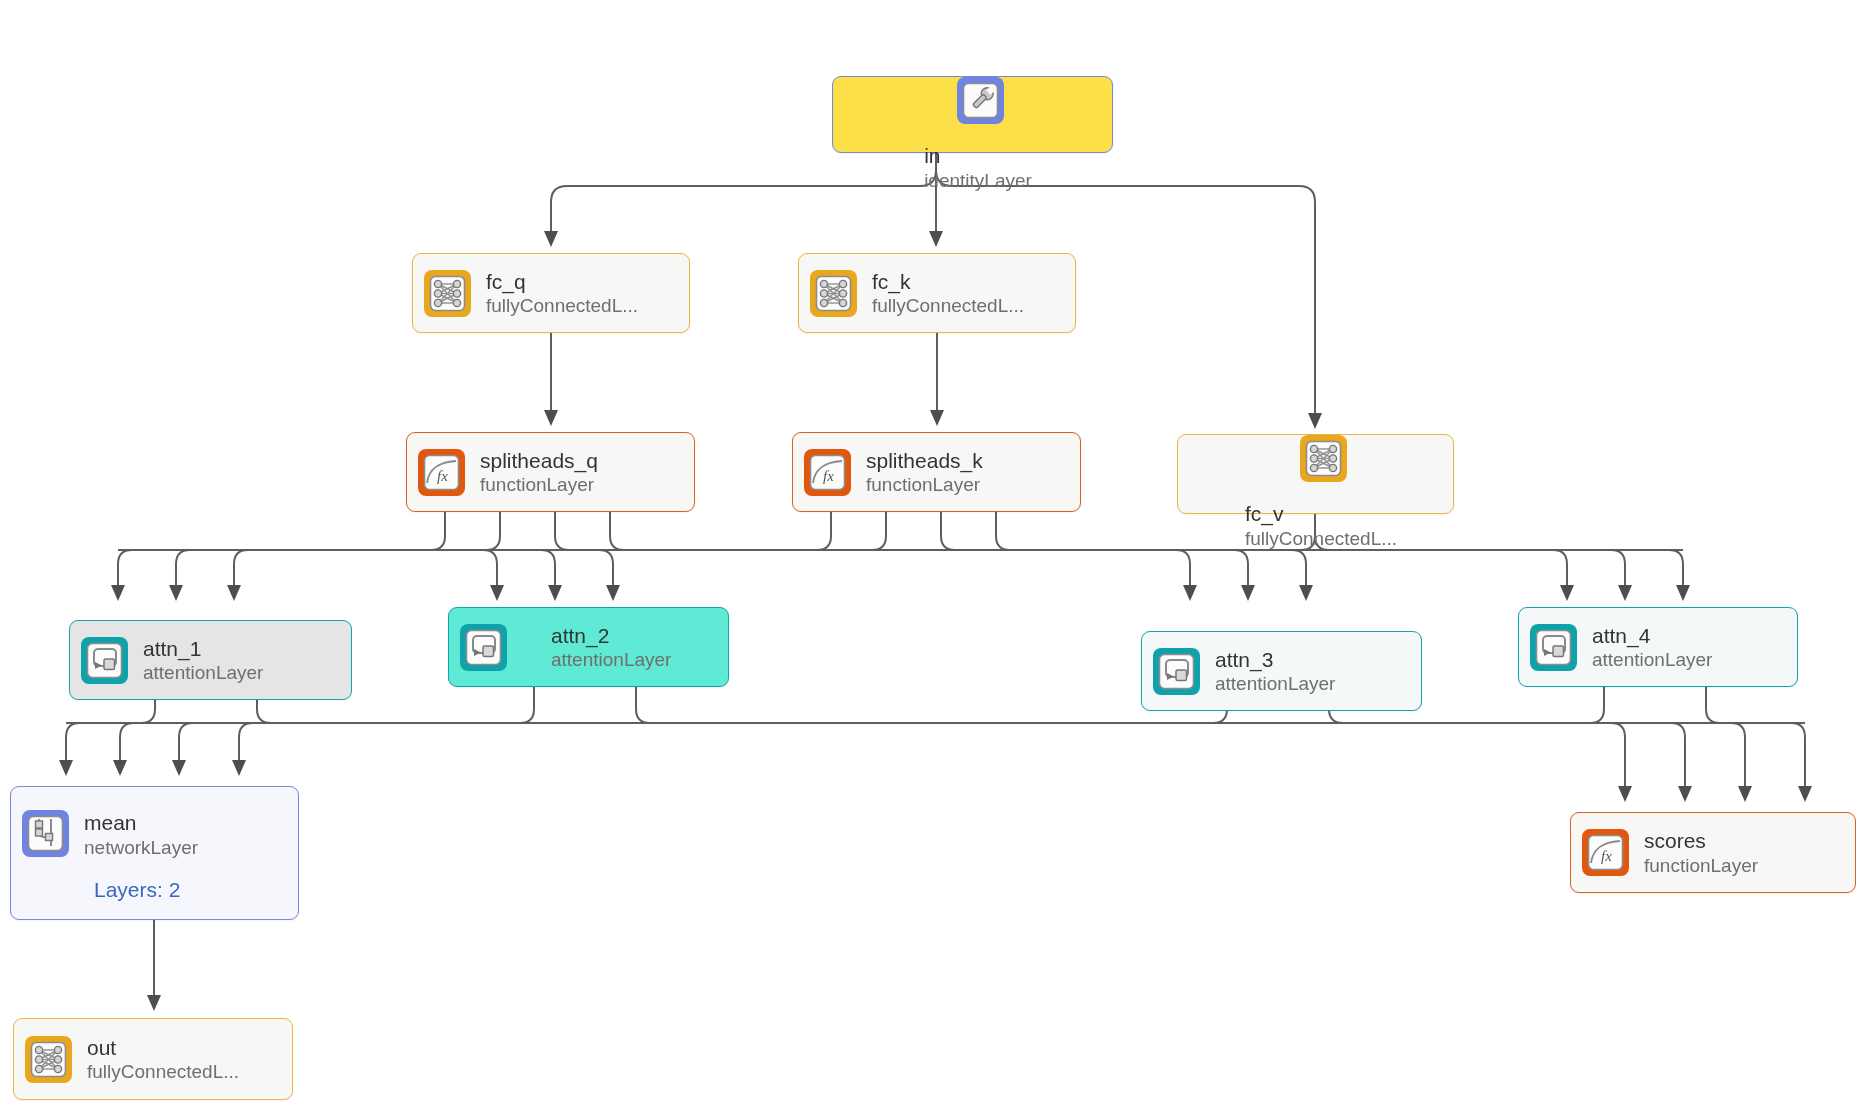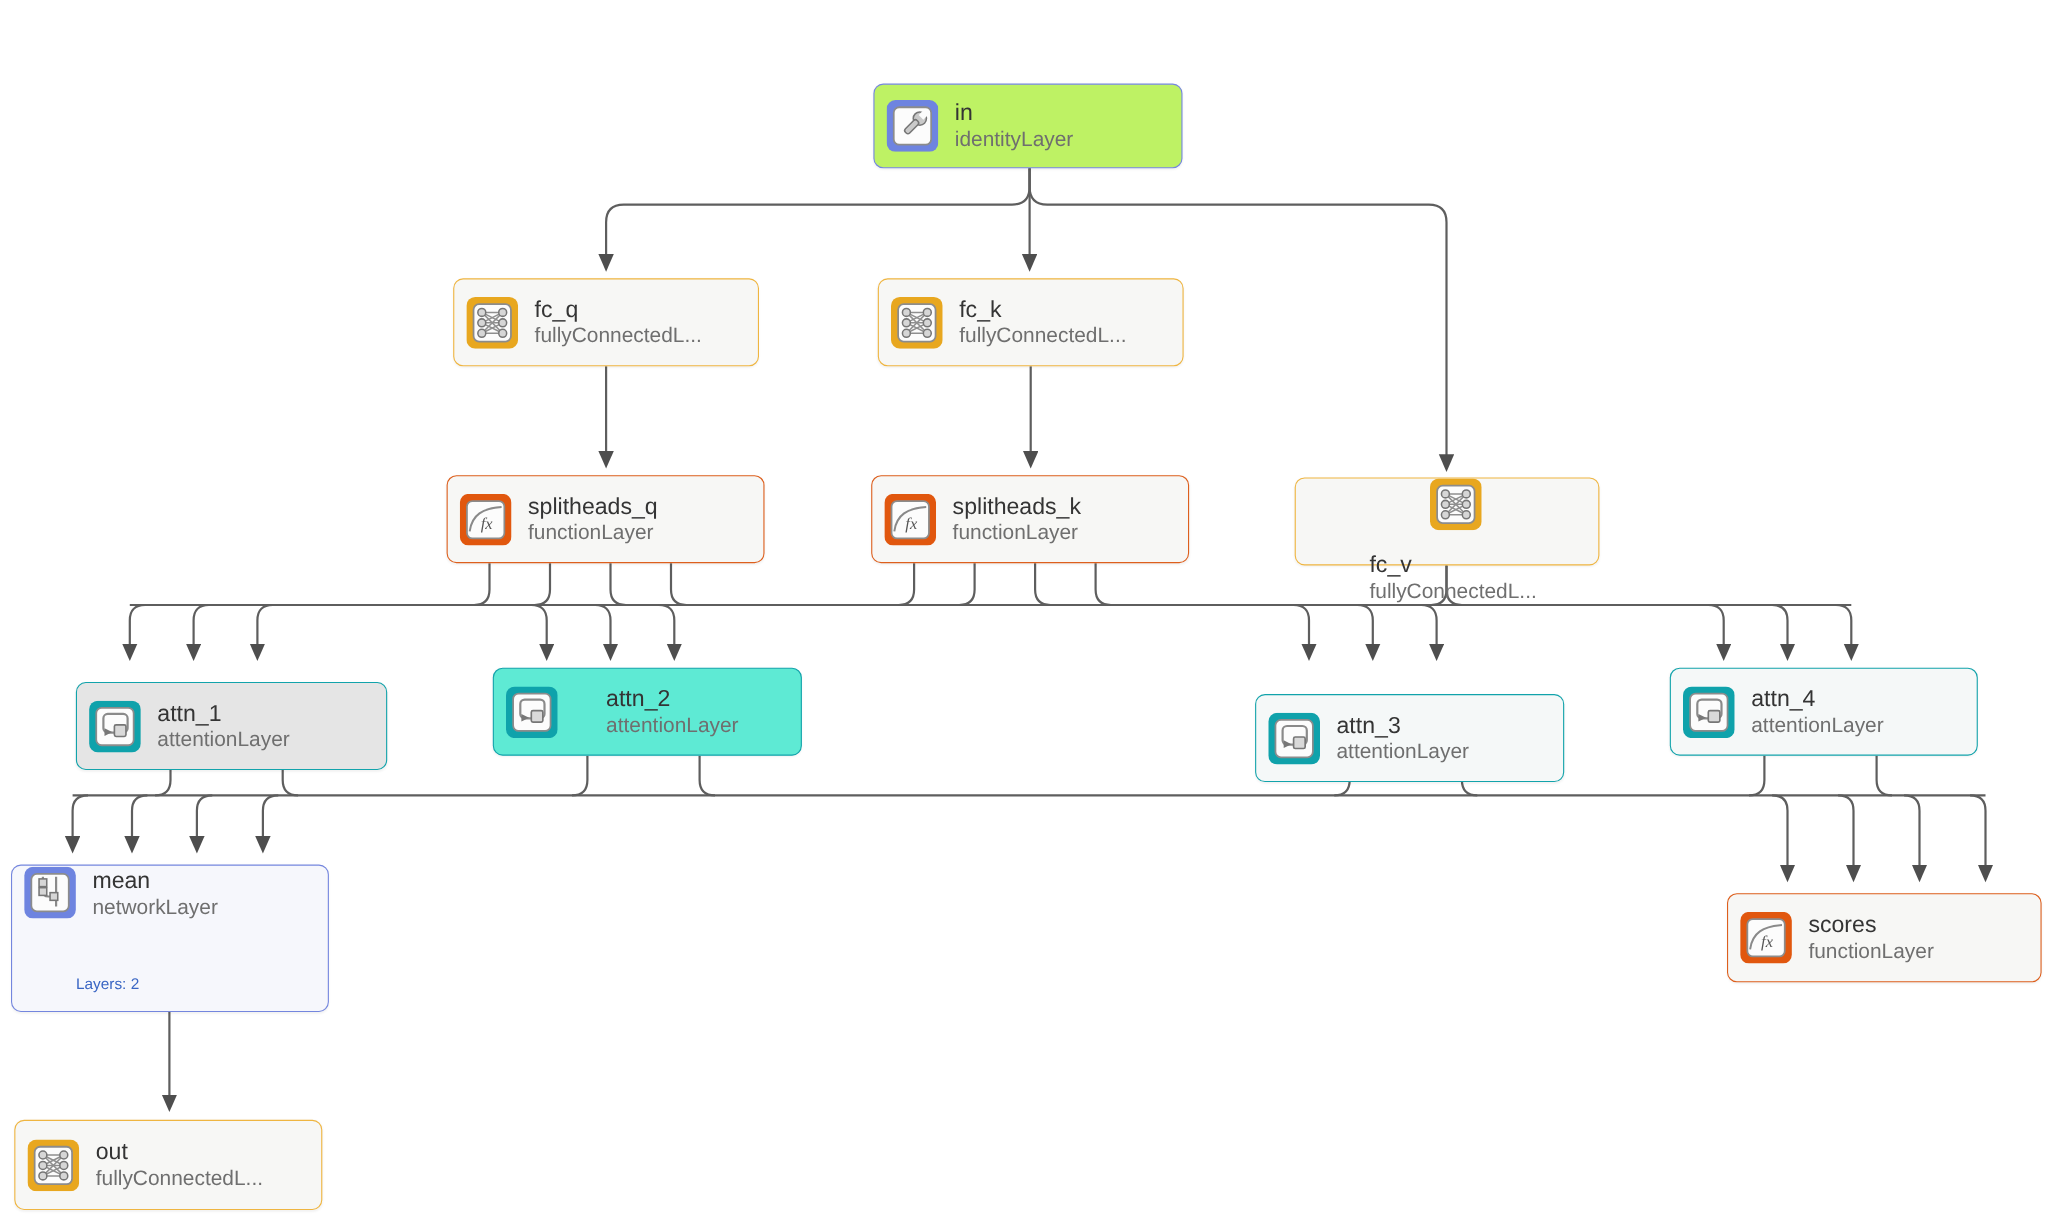--- a/index.html
+++ b/index.html
@@ -8,22 +8,22 @@
   svg.edges{position:absolute;left:0;top:0;z-index:1;}
   .edge{fill:none;stroke:#5e5e5e;stroke-width:2;}
   .node{position:absolute;z-index:2;display:flex;align-items:center;gap:19px;
         background:#f7f7f6;border:1.5px solid #999;border-radius:9px;
         padding-left:11px;box-sizing:border-box;box-shadow:0 1px 2px rgba(0,0,0,0.05);
         cursor:default;}
   .node .icon{flex:0 0 auto;width:43px;height:47px;}
   .node .txt{display:flex;flex-direction:column;line-height:1.22;min-width:0;}
   .node .title{font-size:21px;color:#343434;white-space:nowrap;}
   .node .subtitle{font-size:19px;color:#6f6f6f;white-space:nowrap;}
-  .node .extra{position:absolute;left:58px;bottom:17px;font-size:14px;color:#3a66c4;}
-  .node.tall{align-items:flex-start;padding-top:1px;}
+  .node .extra{position:absolute;left:83px;bottom:17px;font-size:21px;color:#3a66c4;}
+  .node.tall{align-items:flex-start;padding-top:23px;}
 </style>
 </head>
 <body>
 
 <div class="canvas">
 
   <svg class="edges" width="1864" height="1114" viewBox="0 0 1864 1114">
     <defs>
       <marker id="arrow" markerUnits="userSpaceOnUse" markerWidth="18" markerHeight="16" refX="10" refY="7" orient="auto">
         <path d="M0,0 L16,7 L0,14 Z" fill="#4e4e4e"></path>
@@ -86,21 +86,21 @@
 
     <path class="edge" marker-end="url(#arrow)" d="M1611,723 Q1625,723 1625,737 V796"></path>
     <path class="edge" marker-end="url(#arrow)" d="M1671,723 Q1685,723 1685,737 V796"></path>
     <path class="edge" marker-end="url(#arrow)" d="M1731,723 Q1745,723 1745,737 V796"></path>
     <path class="edge" marker-end="url(#arrow)" d="M1791,723 Q1805,723 1805,737 V796"></path>
 
     <path class="edge" marker-end="url(#arrow)" d="M154,920 V1005"></path>
   </svg>
 
   <div id="nodes-root">
-      <div class="node" style="left: 794px; top: 76px; width: 281px; height: 77px; border-color: rgb(116, 134, 222); background: #bef264;">
+      <div class="node" style="left: 832px; top: 76px; width: 281px; height: 77px; border-color: rgb(116, 134, 222); background: #fde047; flex-direction: column;">
         <span class="icon"><svg width="47" height="47" viewBox="0 0 47 47">
     <rect x="0" y="0" width="47" height="47" rx="8" fill="#6e84e0"></rect>
     <rect x="6.5" y="6.5" width="34" height="34" rx="5" fill="#fcfcfc" stroke="#8c8c8c" stroke-width="1.6"></rect>
     <g transform="rotate(45 23.5 23.5)">
       <circle cx="23.5" cy="14" r="6" fill="#c9c9c9" stroke="#767676" stroke-width="1.4"></circle>
       <rect x="20.5" y="5.5" width="6" height="7" fill="#fcfcfc"></rect>
       <rect x="20.8" y="17" width="5.4" height="15" rx="2.2" fill="#c9c9c9" stroke="#767676" stroke-width="1.4"></rect>
     </g>
           </svg></span>
         <span class="txt">

